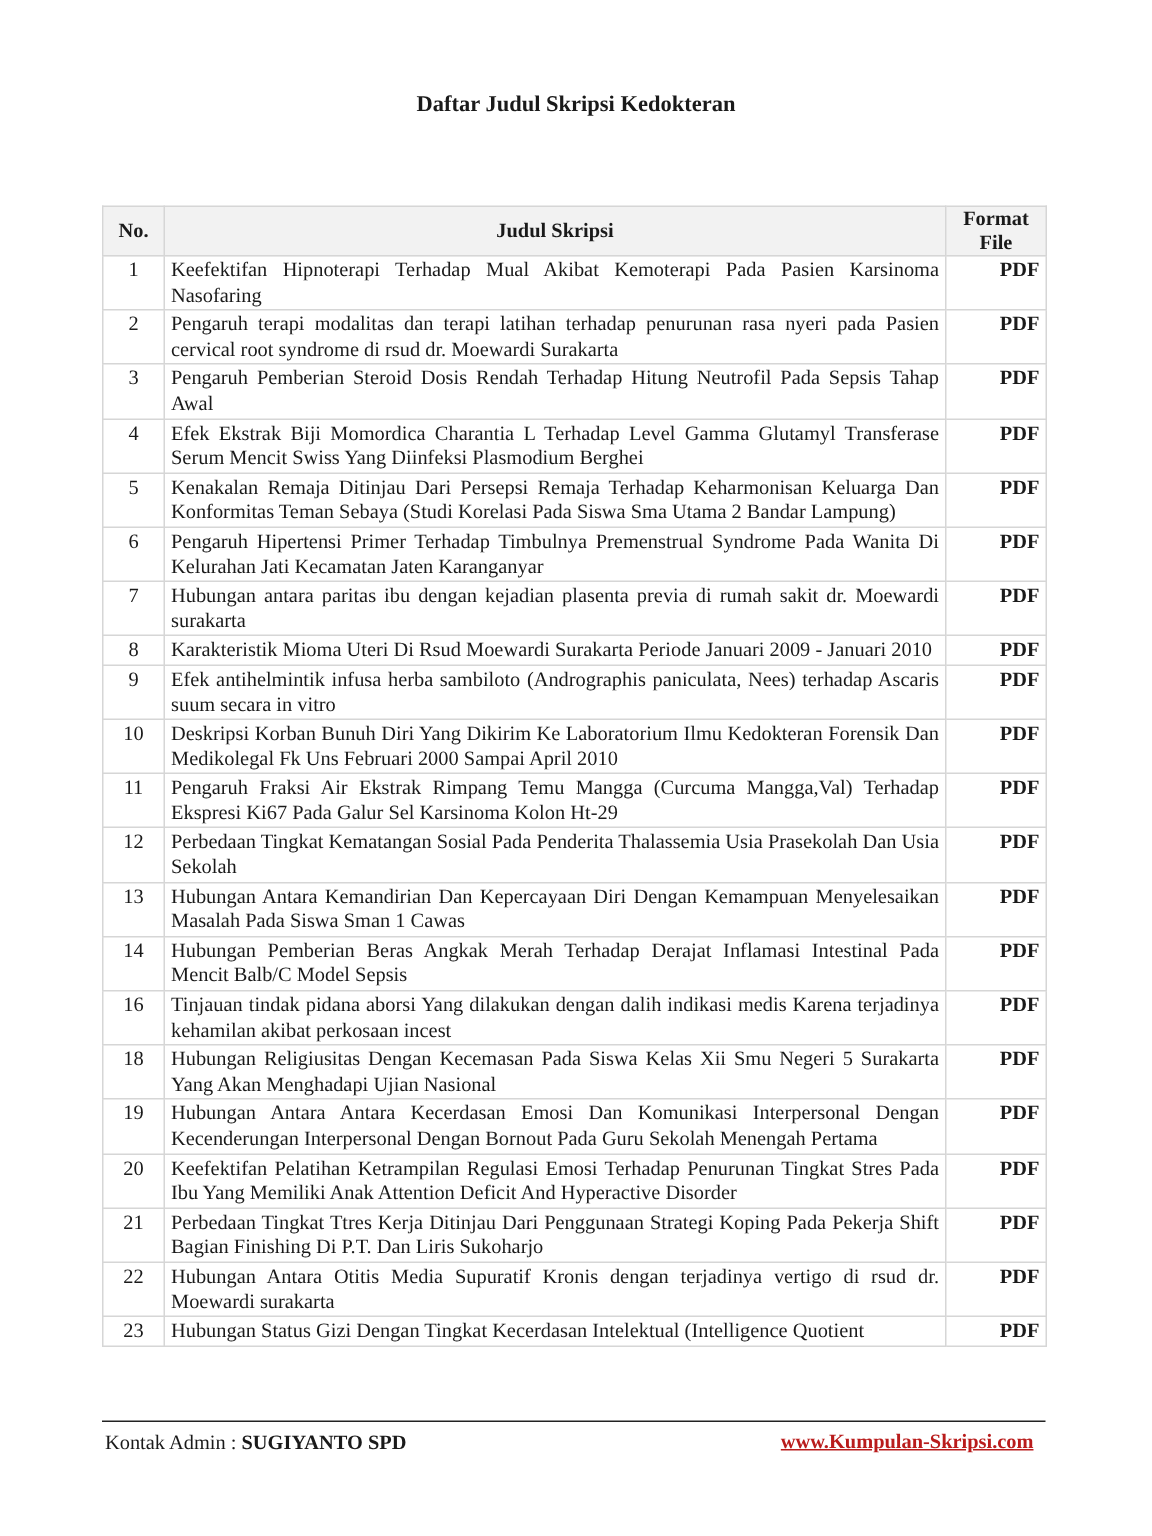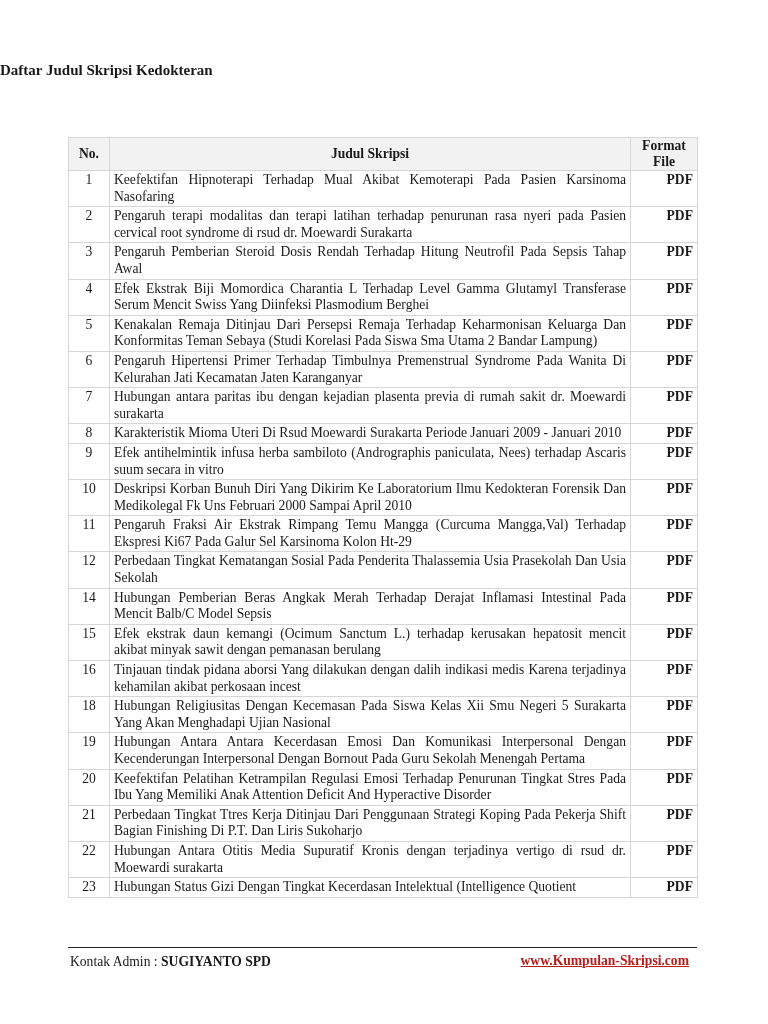--- a/index.html
+++ b/index.html
@@ -1,21 +1,21 @@
 <!DOCTYPE html>
 <html><head>
 <meta charset="utf-8">
 <style>
   html, body { margin:0; padding:0; }
   body {
     width:768px; height:1024px; background:#ffffff; position:relative; overflow:hidden;
     font-family:"Liberation Serif", "DejaVu Serif", serif; color:#1a1a1a;
   }
   .title {
-    position:absolute; top:62px; left:0; width:768px; 
+    position:absolute; top:62px; left:0; width:768px; text-align:center;
     font-weight:bold; font-size:15px;
   }
   table.list {
     position:absolute; top:93px; left:68px; width:630px;
     border-collapse:collapse; font-size:13.6px; line-height:16.6px;margin-top:44px;
   }
   table.list th, table.list td {
     border:1.5px solid #d6d6d6; vertical-align:top; padding:1px 4px 1px 4px;
   }
   table.list th {
@@ -107,27 +107,27 @@
         <td class="no">11</td>
         <td class="judul">Pengaruh Fraksi Air Ekstrak Rimpang Temu Mangga (Curcuma Mangga,Val) Terhadap Ekspresi Ki67 Pada Galur Sel Karsinoma Kolon Ht-29</td>
         <td class="fmt">PDF</td>
       </tr>
       <tr>
         <td class="no">12</td>
         <td class="judul">Perbedaan Tingkat Kematangan Sosial Pada Penderita Thalassemia Usia Prasekolah Dan Usia Sekolah</td>
         <td class="fmt">PDF</td>
       </tr>
       <tr>
-        <td class="no">14</td>
-        <td class="judul">Hubungan Pemberian Beras Angkak Merah Terhadap Derajat Inflamasi Intestinal Pada Mencit Balb/C Model Sepsis</td>
+        <td class="no">13</td>
+        <td class="judul">Hubungan Antara Kemandirian Dan Kepercayaan Diri Dengan Kemampuan Menyelesaikan Masalah Pada Siswa Sman 1 Cawas</td>
         <td class="fmt">PDF</td>
       </tr>
       <tr>
-        <td class="no">15</td>
-        <td class="judul">Efek ekstrak daun kemangi (Ocimum Sanctum L.) terhadap kerusakan hepatosit mencit akibat minyak sawit dengan pemanasan berulang</td>
+        <td class="no">14</td>
+        <td class="judul">Hubungan Pemberian Beras Angkak Merah Terhadap Derajat Inflamasi Intestinal Pada Mencit Balb/C Model Sepsis</td>
         <td class="fmt">PDF</td>
       </tr>
       <tr>
         <td class="no">16</td>
         <td class="judul">Tinjauan tindak pidana aborsi Yang dilakukan dengan dalih indikasi medis Karena terjadinya kehamilan akibat perkosaan incest</td>
         <td class="fmt">PDF</td>
       </tr>
       <tr>
         <td class="no">18</td>
         <td class="judul">Hubungan Religiusitas Dengan Kecemasan Pada Siswa Kelas Xii Smu Negeri 5 Surakarta Yang Akan Menghadapi Ujian Nasional</td>

